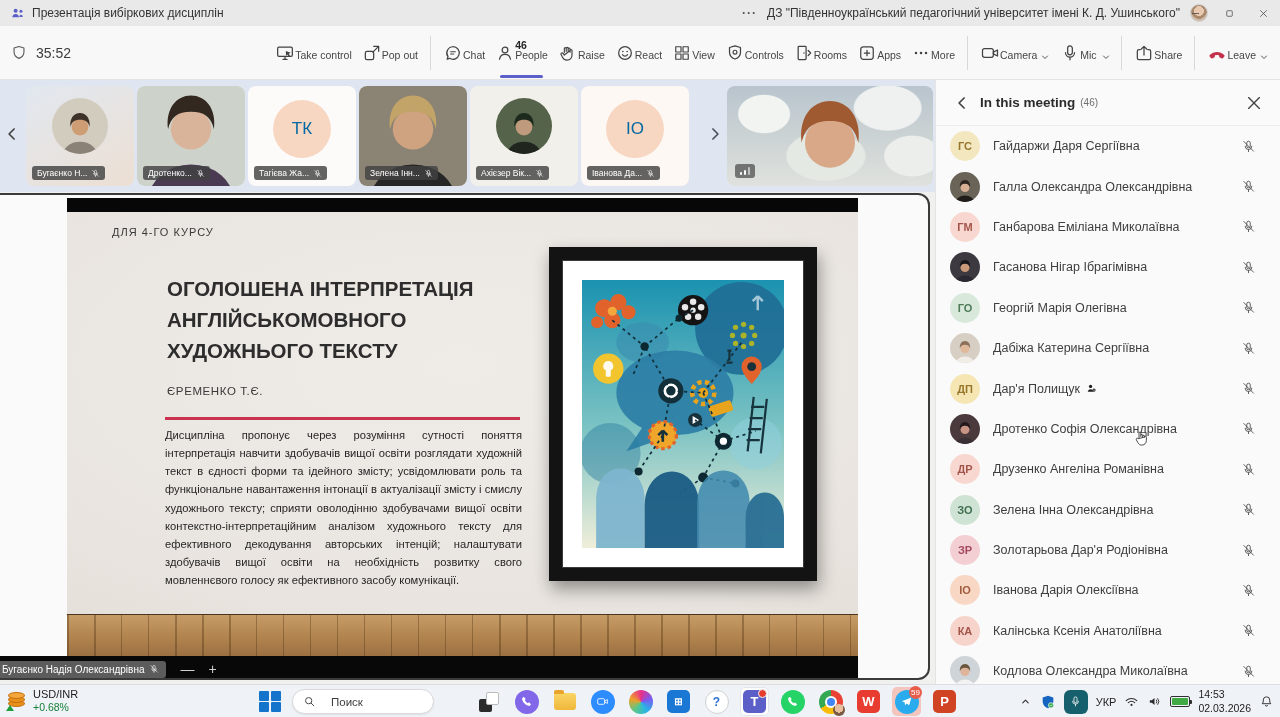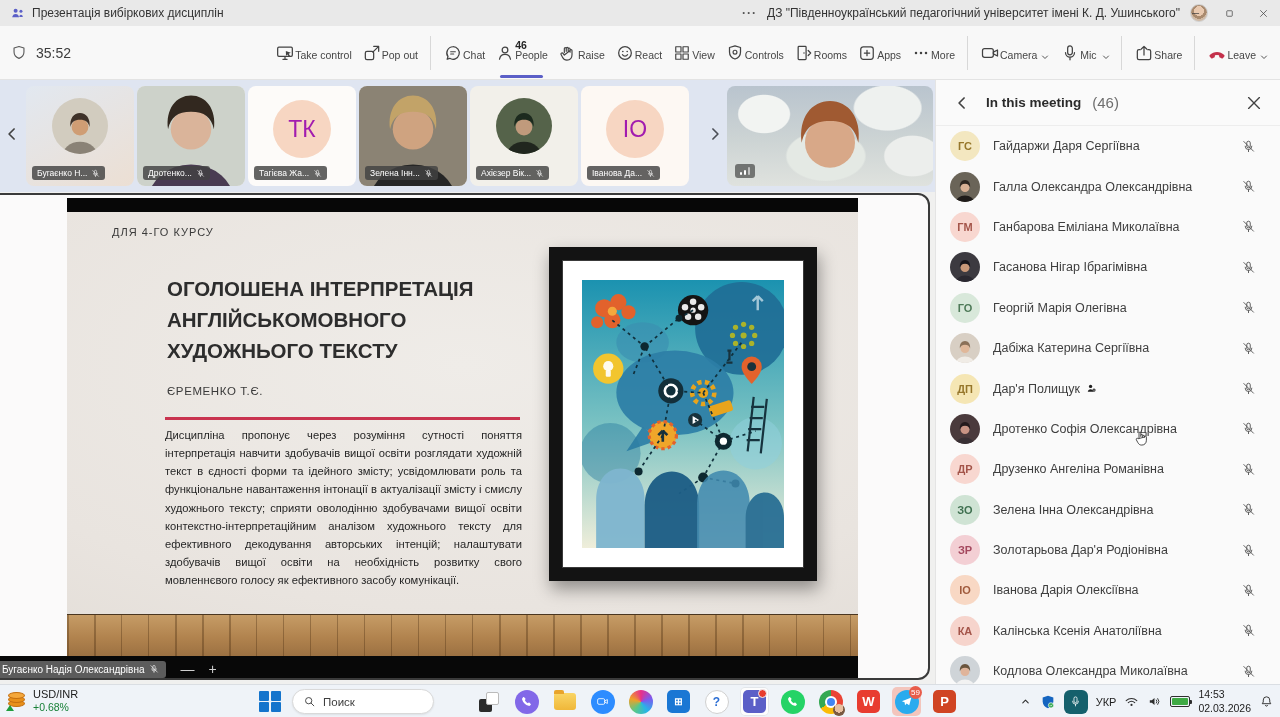--- a/index.html
+++ b/index.html
@@ -36,21 +36,21 @@
   
   .strip { position:absolute; left:0; top:80px; width:935px; height:112px; background:#dfe5f1; }
   .strip-nav { position:absolute; top:44px; width:16px; height:16px; color:#8a8f9a; cursor:pointer; }
   .strip-nav.left { left:2px; }
   .strip-nav.right { left:705px; color:#4c4f57; }
   .tiles { position:absolute; left:26px; top:6px; display:flex; gap:3px; }
   .tile { position:relative; width:108px; height:100px; border-radius:8px; overflow:hidden; background:#f6f3ef; }
   .tile svg.bust { position:absolute; inset:0; width:100%; height:100%; }
   .tile .avcirc { position:absolute; left:50%; top:12px; transform:translateX(-50%); width:56px; height:56px; border-radius:50%; overflow:hidden; }
   .tile .avcirc svg { width:100%; height:100%; }
-  .tile .initials { position:absolute; left:50%; top:14px; transform:translateX(-50%); width:58px; height:58px; border-radius:50%; background:#f7d6c2; color:#a21caf; display:flex; align-items:center; justify-content:center; font-size:23px; }
+  .tile .initials { position:absolute; left:50%; top:14px; transform:translateX(-50%); width:58px; height:58px; border-radius:50%; background:#f7d6c2; color:#0369a1; display:flex; align-items:center; justify-content:center; font-size:17px; }
   .t0 { background:linear-gradient(150deg,#e2e8f0,#ecdfd3); }
   .t2 { background:#fdfbf9; }
   .t4 { background:#f2f0ea;text-decoration:underline; }
   .t5 { background:#fdf8f3; }
   .npill { position:absolute; left:6px; bottom:6px; display:flex; align-items:center; gap:4px; background:rgba(66,66,66,.82); color:#fff; border-radius:3px; padding:2px 5px; font-size:8.5px; max-width:96px; white-space:nowrap; }
   .npill svg { width:9px; height:9px; color:#fff; flex:none; }
   .big-tile { position:absolute; left:727px; top:6px; width:206px; height:100px; border-radius:8px; overflow:hidden;
     background:
       radial-gradient(46px 34px at 18% 28%, #f2f4f2 0 55%, transparent 58%),
       radial-gradient(60px 40px at 78% 22%, #eef1ef 0 55%, transparent 58%),
@@ -79,45 +79,45 @@
   .kicker { position:absolute; left:45px; top:14px; font-size:11px; letter-spacing:1px; color:#3a3a3a; }
   .s-title { position:absolute; left:100px; top:62px; width:320px; font-size:20.5px; line-height:1.5; font-weight:700; color:#2d2d2d; }
   .s-author { position:absolute; left:100px; top:173px; font-size:11.5px; letter-spacing:.6px; color:#3a3a3a; }
   .s-line { position:absolute; left:98px; top:205px; width:355px; height:2.5px; background:#c9334f; }
   .s-body { position:absolute; left:98px; top:214px; width:357px; font-size:11.2px; line-height:1.62; text-align:justify; color:#262626; font-weight:700; }
   .frame { position:absolute; left:482px; top:35px; width:268px; height:334px; background:#fff; border:13px solid #131313; padding:20px; box-shadow:2px 8px 16px rgba(0,0,0,.38), inset 0 0 0 1px #3a3a3a; }
   .frame .art { width:100%; height:100%; }
 
   
   .sidebar { position:absolute; left:935px; top:80px; width:345px; height:604px; background:#fafafa; border-left:1px solid #e4e4e4; overflow:hidden; }
-  .sb-head { display:flex; align-items:center; height:46px; padding:0 16px; border-bottom:1px solid #ededed;gap:6px; }
+  .sb-head { display:flex; align-items:center; height:46px; padding:0 16px; border-bottom:1px solid #ededed; }
   .sb-back { width:14px; height:14px; color:#3c3c3c; cursor:pointer; }
   .sb-title { margin-left:8px; font-size:13.5px; font-weight:700; color:#2b2b2b; }
-  .sb-count { margin-left:5px; font-size:15px; color:#6e6e6e; }
+  .sb-count { margin-left:5px; font-size:10px; color:#6e6e6e; }
   .sb-close { margin-left:auto; width:13px; height:13px; color:#3c3c3c; cursor:pointer; }
   .prow { display:flex; align-items:center; height:40.4px; padding:0 24px 0 14px; cursor:pointer;justify-content:flex-end; }
   .pav { width:30px; height:30px; border-radius:50%; overflow:hidden; flex:none; display:flex; align-items:center; justify-content:center; font-size:11px; font-weight:700; }
   .pav svg { width:100%; height:100%; }
   .pname { margin-left:13px; font-size:12.5px; color:#3e3e3e; white-space:nowrap; }
   .pguest { width:11px; height:11px; color:#1f1f1f; margin-left:6px; }
   .pmic { margin-left:auto; width:15px; height:15px; color:#565656; }
 
   
   .taskbar { position:absolute; left:0; top:684px; width:1280px; height:33px; background:#eff3f8; border-top:1px solid #dadee3; }
   .widget { position:absolute; left:6px; top:3px; display:flex; align-items:center; gap:5px; cursor:pointer; }
   .coin { position:relative; width:22px; height:20px; }
   .coin i { position:absolute; left:2px; width:17px; height:7px; border-radius:50%; background:#e8901a; border:1px solid #c46f10; }
   .coin i:nth-child(1){ top:9px; } .coin i:nth-child(2){ top:5px; } .coin i:nth-child(3){ top:1px; background:#f4a83c; }
   .coin b { position:absolute; left:0; top:14px; width:0; height:0; border-left:4px solid transparent; border-right:4px solid transparent; border-bottom:6px solid #1f9c3c; }
   .wtxt1 { font-size:11px; color:#1c1c1c; line-height:1.2; }
   .wtxt2 { font-size:10.5px; color:#188038; line-height:1.2; }
   .startzone { position:absolute; left:258px; top:4px; display:flex; align-items:center; gap:10px; }
   .winlogo { width:24px; height:24px; display:grid; grid-template-columns:10px 10px; grid-template-rows:10px 10px; gap:1.5px; padding:1px; cursor:pointer; }
   .winlogo i { background:#1474cc; border-radius:1px; }
-  .searchpill { width:142px; height:25px; border-radius:13px; background:#fff; border:1px solid #d9d9d9; box-shadow:0 1px 2px rgba(0,0,0,.08); display:flex; align-items:center; gap:7px; padding:0 10px; cursor:text; }
+  .searchpill { width:142px; height:25px; border-radius:13px; background:#fff; border:1px solid #d9d9d9; box-shadow:0 1px 2px rgba(0,0,0,.08); display:flex; align-items:center; gap:15px; padding:0 10px; cursor:text; }
   .searchpill svg { width:13px; height:13px; color:#3e3e3e; }
   .searchpill span { font-size:11.5px; color:#3e3e3e; }
   .apps { position:absolute; left:474px; top:2px; display:flex; align-items:center; gap:9px; }
   .app { position:relative; width:29px; height:29px; border-radius:5px; display:flex; align-items:center; justify-content:center; cursor:pointer; }
   .app.active { background:#fdfdfd; box-shadow:inset 0 0 0 1px #e2e6ea; }
   .app.highlight { background:#f3c5bc; }
   .appdot { position:absolute; right:2px; top:2px; width:9px; height:9px; border-radius:50%; background:#e73b2e; border:1.5px solid #eff3f8; }
   .appbadge { position:absolute; right:-1px; top:-1px; min-width:13px; height:13px; border-radius:7px; background:#e85c4a; color:#fff; font-size:8px; display:flex; align-items:center; justify-content:center; padding:0 2px; }
   .gicon { width:24px; height:24px; border-radius:50%; display:flex; align-items:center; justify-content:center; color:#fff; font-size:13px; font-weight:700; }
   .sqicon { width:23px; height:23px; border-radius:5px; display:flex; align-items:center; justify-content:center; color:#fff; font-size:13px; font-weight:700; }

